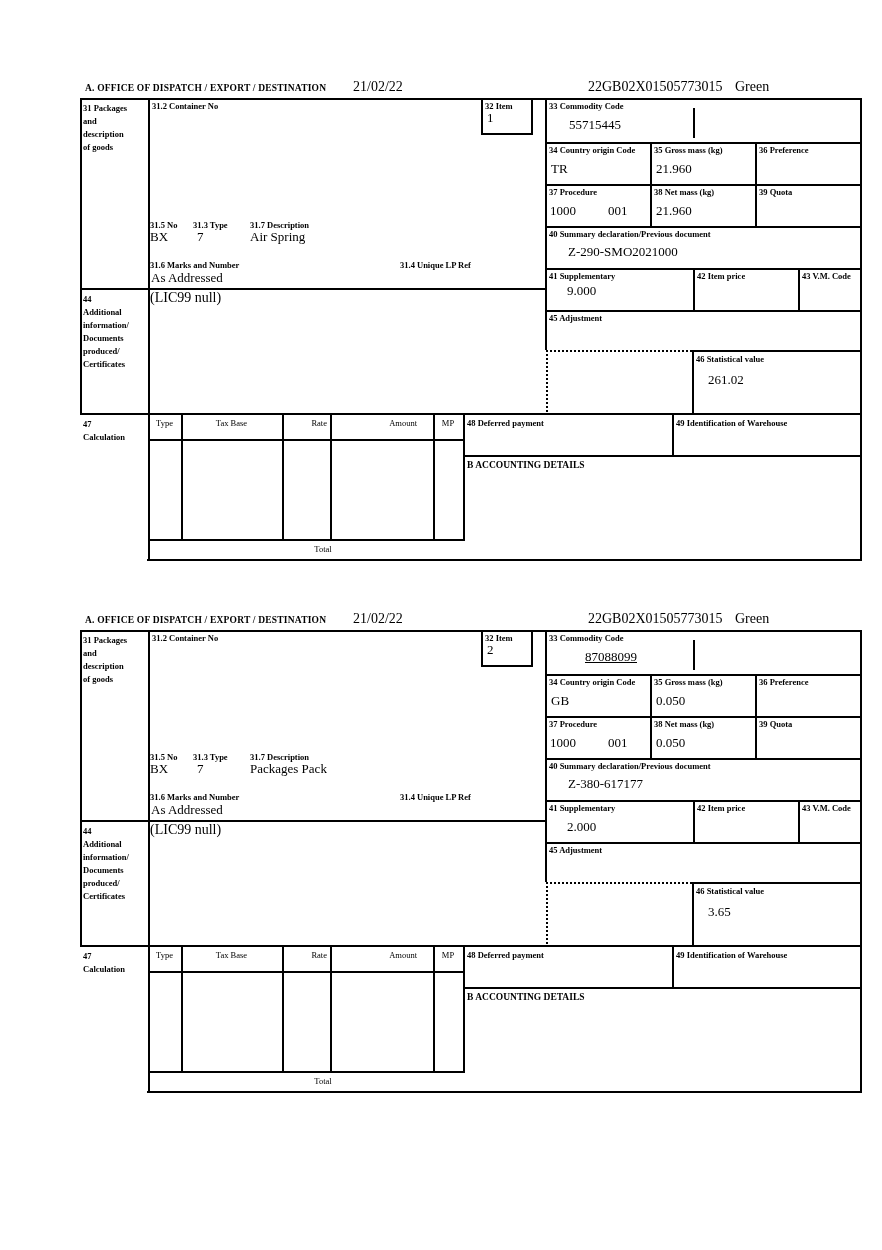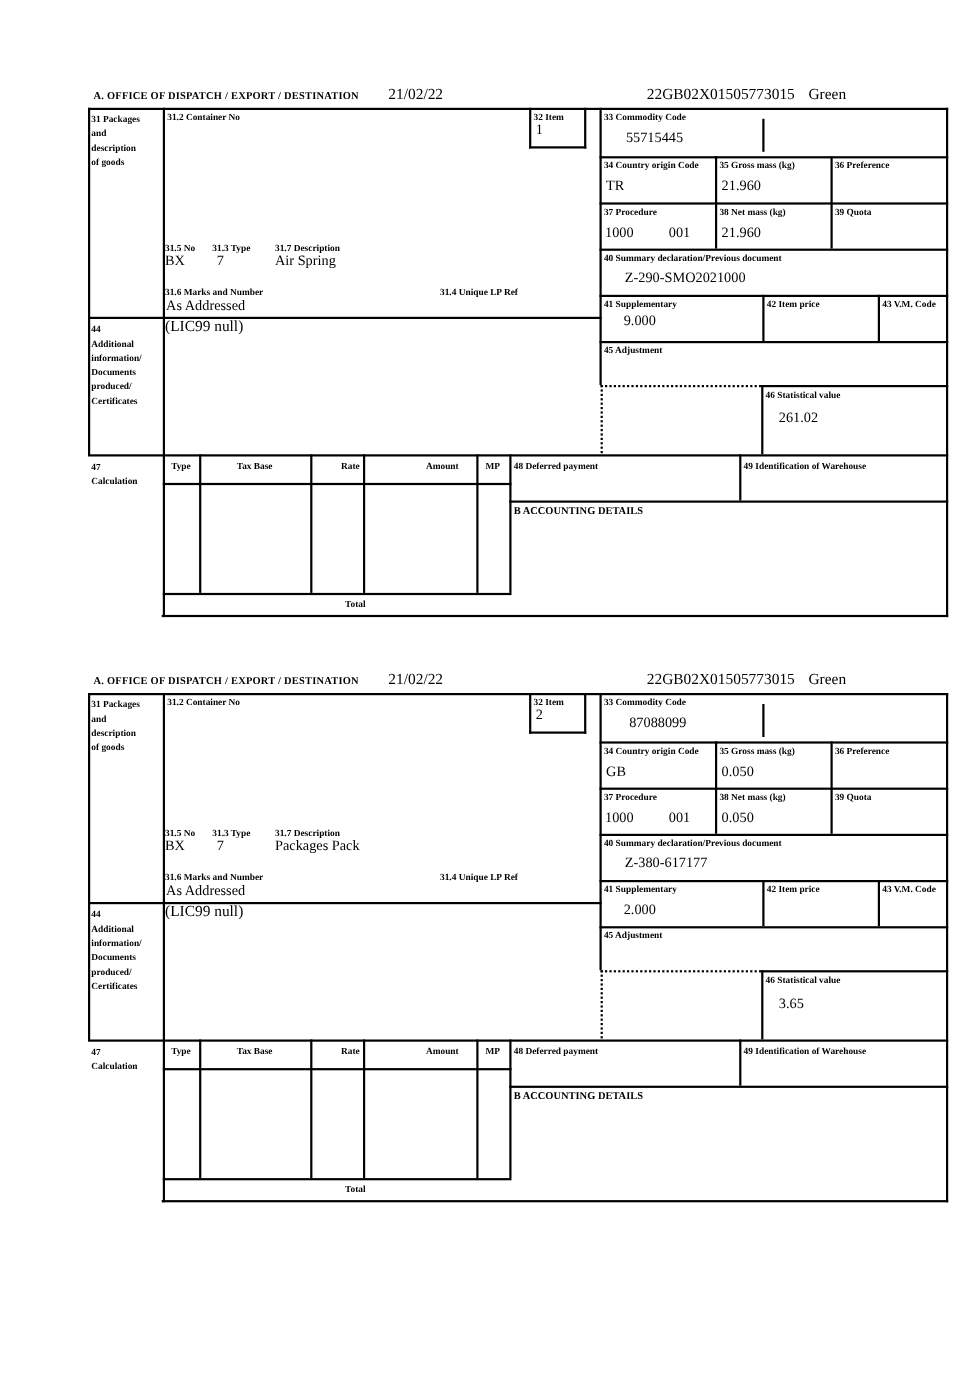--- a/index.html
+++ b/index.html
@@ -8,21 +8,21 @@
   .form{position:absolute;left:80px;width:782px;height:482px;}
   .hl{position:absolute;height:2px;background:#000;}
   .vl{position:absolute;width:2px;background:#000;}
   .hd{position:absolute;height:0;border-top:2px dotted #000;}
   .vd{position:absolute;width:0;border-left:2px dotted #000;}
   .lbl{position:absolute;font-weight:bold;font-size:8.5px;line-height:10px;white-space:nowrap;}
   .multi{white-space:pre-line;line-height:13px;}
   .val{position:absolute;font-size:13px;line-height:13px;white-space:nowrap;}
   .big{font-size:14px;}
   .hdrA{position:absolute;font-weight:bold;font-size:9.5px;white-space:nowrap;letter-spacing:.2px;}
-  .th{position:absolute;font-weight:bold;font-size:8.5px;line-height:10px;}
+  .th{position:absolute;font-weight:normal;font-size:8.5px;line-height:10px;}
   .tc{text-align:center;} .tr{text-align:right;}
   .acc{position:absolute;font-weight:bold;font-size:9.5px;white-space:nowrap;}
 </style>
 </head>
 <body>
 
 <div class="page">
 
   <section class="form" style="top:82px;">
 
@@ -191,21 +191,21 @@
 produced/
 Certificates</span>
     <span class="lbl multi" style="left:3px;top:336px;">47
 Calculation</span>
 
     <span class="lbl" style="left:72px;top:19px;">31.2 Container No</span>
     <span class="lbl" style="left:405px;top:19px;">32 Item</span>
     <span class="val" style="left:407px;top:29px;">2</span>
 
     <span class="lbl" style="left:469px;top:19px;">33 Commodity Code</span>
-    <span class="val" style="left:492px;top:36px;">87088099</span>
+    <span class="val" style="left:505px;top:36px;text-decoration:underline;">87088099</span>
     <span class="lbl" style="left:469px;top:63px;">34 Country origin Code</span>
     <span class="val" style="left:471px;top:80px;">GB</span>
     <span class="lbl" style="left:574px;top:63px;">35 Gross mass (kg)</span>
     <span class="val" style="left:576px;top:80px;">0.050</span>
     <span class="lbl" style="left:679px;top:63px;">36 Preference</span>
     <span class="lbl" style="left:469px;top:105px;">37 Procedure</span>
     <span class="val" style="left:470px;top:122px;">1000</span>
     <span class="val" style="left:528px;top:122px;">001</span>
     <span class="lbl" style="left:574px;top:105px;">38 Net mass (kg)</span>
     <span class="val" style="left:576px;top:122px;">0.050</span>

